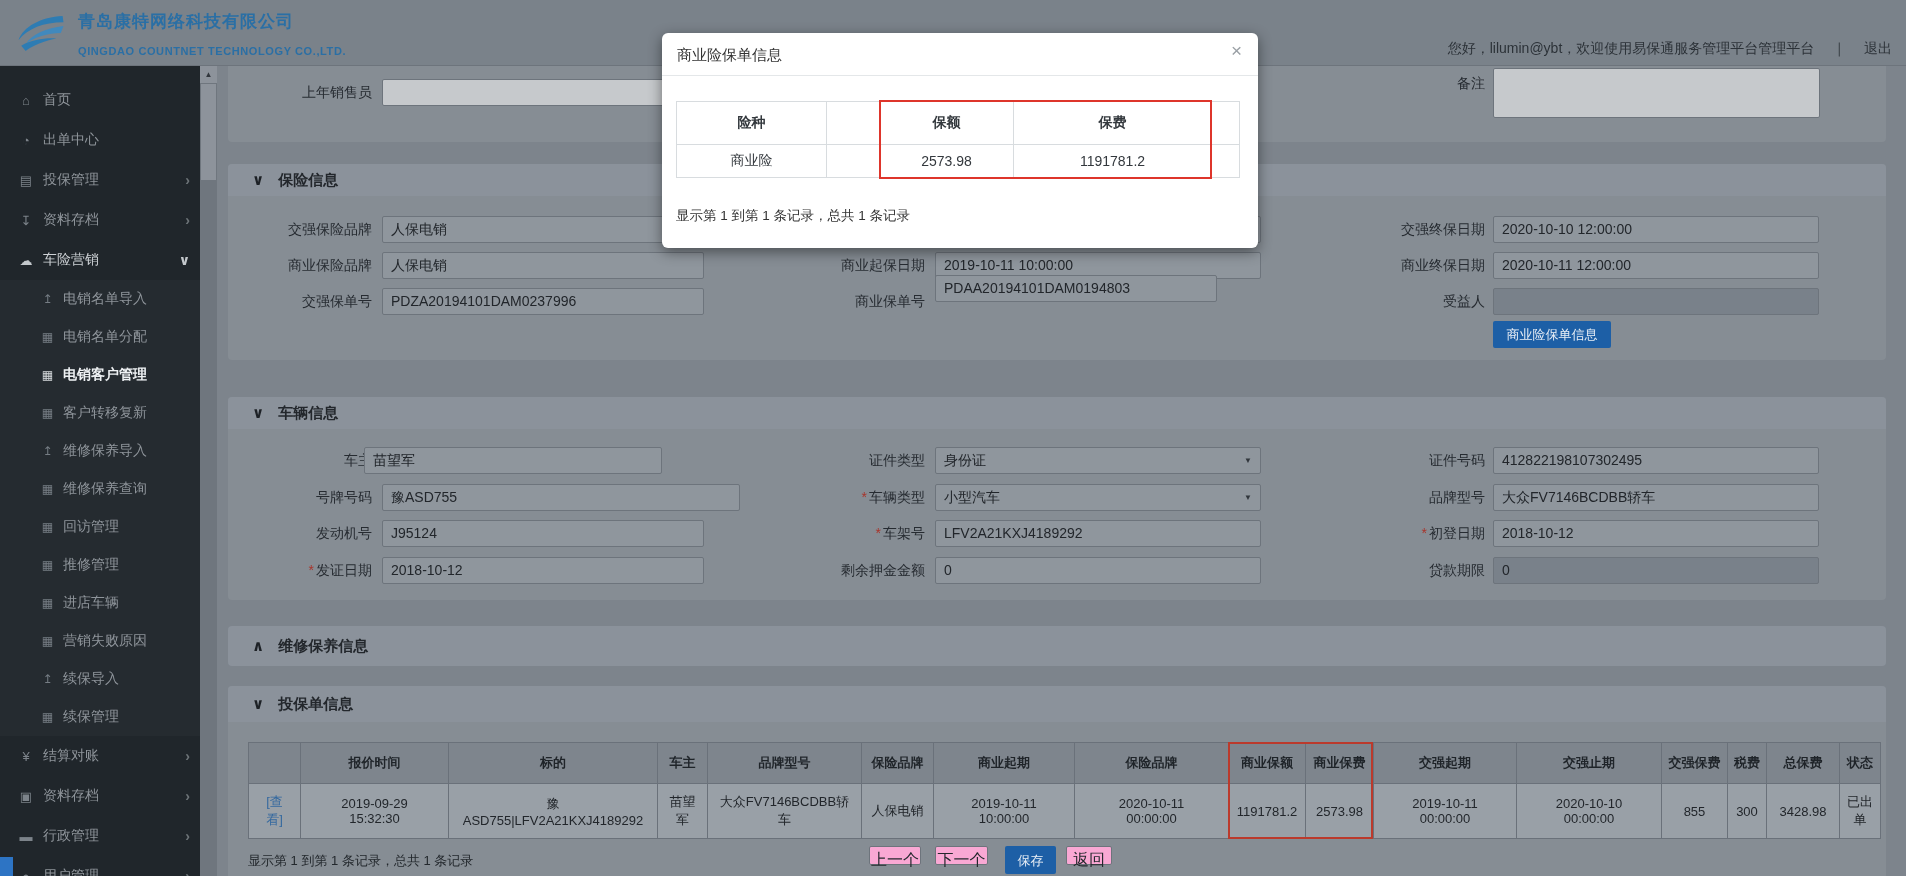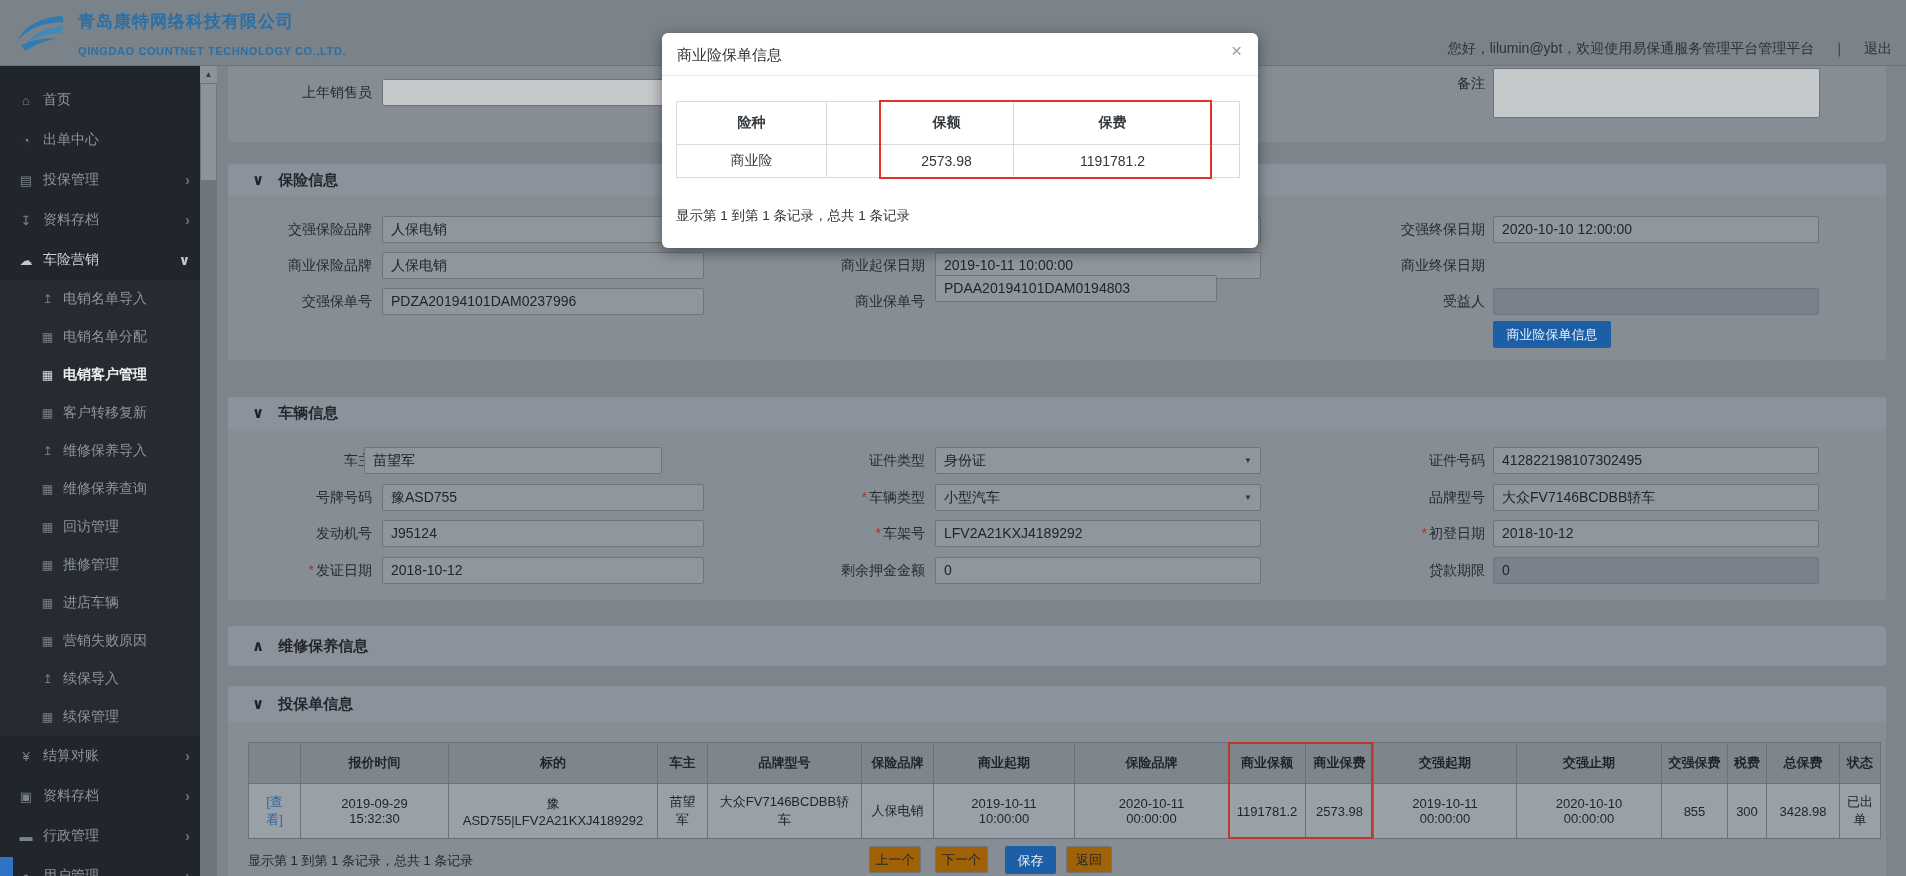--- a/index.html
+++ b/index.html
@@ -50,21 +50,21 @@
   .btn-blue { position:absolute; background:#1d5fa6; color:#e9eff6; font-size:13px; border:none; border-radius:2px; text-align:center; cursor:pointer; }
 
   
   .ptable { position:absolute; left:20px; top:56px; width:1632px; border-collapse:collapse; table-layout:fixed; }
   .ptable td { border:1px solid #6a717a; text-align:center; vertical-align:middle; font-size:13px; color:#22262b; white-space:pre-line; overflow:hidden; padding:2px; }
   .ptable tr.h td { height:41px; background:#7e858d; font-weight:bold; color:#1f2429; }
   .ptable tr.d td { height:55px; background:#99a0a7; }
   .view-link { color:#35699f; cursor:pointer; white-space:pre-line; }
   .red-dim { position:absolute; border:2px solid #bb3a2c; pointer-events:none; }
   .pg-text { position:absolute; font-size:13px; color:#23282d; }
-  .btn-gray { position:absolute; height:27px; line-height:25px; background:#a16207; border:1px solid #6d747c; border-radius:2px; font-size:13px; color:#23272c; text-align:center; cursor:pointer; }
+  .btn-gray { position:absolute; height:19px; line-height:25px; background:#f9a8d4; border:1px solid #6d747c; border-radius:2px; font-size:16px; color:#23272c; text-align:center; cursor:pointer; }
   .btn-save { position:absolute; height:28px; line-height:27px; background:#1d5fa6; border:none; border-radius:2px; font-size:13px; color:#e9eff6; text-align:center; cursor:pointer; }
 
   
   .modal { position:absolute; left:662px; top:33px; width:596px; height:215px; background:#ffffff; border-radius:6px; box-shadow:0 4px 14px rgba(0,0,0,0.45); z-index:10; }
   .m-title { position:absolute; left:15px; top:13px; font-size:15px; color:#333; }
   .m-close { position:absolute; right:16px; top:8px; font-size:19px; color:#9aa0a5; cursor:pointer; line-height:19px; }
   .m-div { position:absolute; left:0; right:0; top:42px; border-top:1px solid #e4e7e9; }
   .mtable { position:absolute; left:14px; top:68px; border-collapse:collapse; table-layout:fixed; }
   .mtable td { border:1px solid #d8dcdf; text-align:center; vertical-align:middle; font-size:14px; color:#33383d; overflow:hidden; }
   .mtable tr.h td { height:43px; font-weight:bold; }
@@ -213,20 +213,21 @@
   <div class="ipt" style="left:154px;top:52px;width:322px">人保电销</div>
   <div class="ipt" style="left:707px;top:52px;width:326px"></div>
   <div class="lbl" style="left:1107px;top:52px;width:150px"><span>交强终保日期</span></div>
   <div class="ipt" style="left:1265px;top:52px;width:326px">2020-10-10 12:00:00</div>
 
   <div class="lbl" style="left:0;top:88px;width:144px"><span>商业保险品牌</span></div>
   <div class="ipt" style="left:154px;top:88px;width:322px">人保电销</div>
   <div class="lbl" style="left:547px;top:88px;width:150px"><span>商业起保日期</span></div>
   <div class="ipt" style="left:707px;top:88px;width:326px">2019-10-11 10:00:00</div>
   <div class="lbl" style="left:1107px;top:88px;width:150px"><span>商业终保日期</span></div>
+  <div class="ipt" style="left:1265px;top:88px;width:326px">2020-10-11 12:00:00</div>
 
   <div class="lbl" style="left:0;top:124px;width:144px"><span>交强保单号</span></div>
   <div class="ipt" style="left:154px;top:124px;width:322px">PDZA20194101DAM0237996</div>
   <div class="lbl" style="left:547px;top:124px;width:150px"><span>商业保单号</span></div>
   <div class="ipt" style="left:707px;top:111px;width:282px">PDAA20194101DAM0194803</div>
   <div class="lbl" style="left:1107px;top:124px;width:150px"><span>受益人</span></div>
   <div class="ipt dis" style="left:1265px;top:124px;width:326px"></div>
 
   <button class="btn-blue" style="left:1265px;top:157px;width:118px;height:27px">商业险保单信息</button>
 </div>
@@ -240,21 +241,21 @@
   <div class="ipt" style="left:136px;top:50px;width:298px">苗望军</div>
   <div class="lbl" style="left:547px;top:50px;width:150px"><span>证件类型</span></div>
   <div class="ipt sel" style="left:707px;top:50px;width:326px">
     <span>身份证</span>
     <span class="caret">▼</span>
   </div>
   <div class="lbl" style="left:1107px;top:50px;width:150px"><span>证件号码</span></div>
   <div class="ipt" style="left:1265px;top:50px;width:326px">412822198107302495</div>
 
   <div class="lbl" style="left:0;top:87px;width:144px"><span>号牌号码</span></div>
-  <div class="ipt" style="left:154px;top:87px;width:322px">豫ASD755</div>
+  <div class="ipt" style="left:154px;top:87px;width:358px">豫ASD755</div>
   <div class="lbl" style="left:547px;top:87px;width:150px"><span class="req">*</span><span>车辆类型</span></div>
   <div class="ipt sel" style="left:707px;top:87px;width:326px">
     <span>小型汽车</span>
     <span class="caret">▼</span>
   </div>
   <div class="lbl" style="left:1107px;top:87px;width:150px"><span>品牌型号</span></div>
   <div class="ipt" style="left:1265px;top:87px;width:326px">大众FV7146BCDBB轿车</div>
 
   <div class="lbl" style="left:0;top:123px;width:144px"><span>发动机号</span></div>
   <div class="ipt" style="left:154px;top:123px;width:322px">J95124</div>

